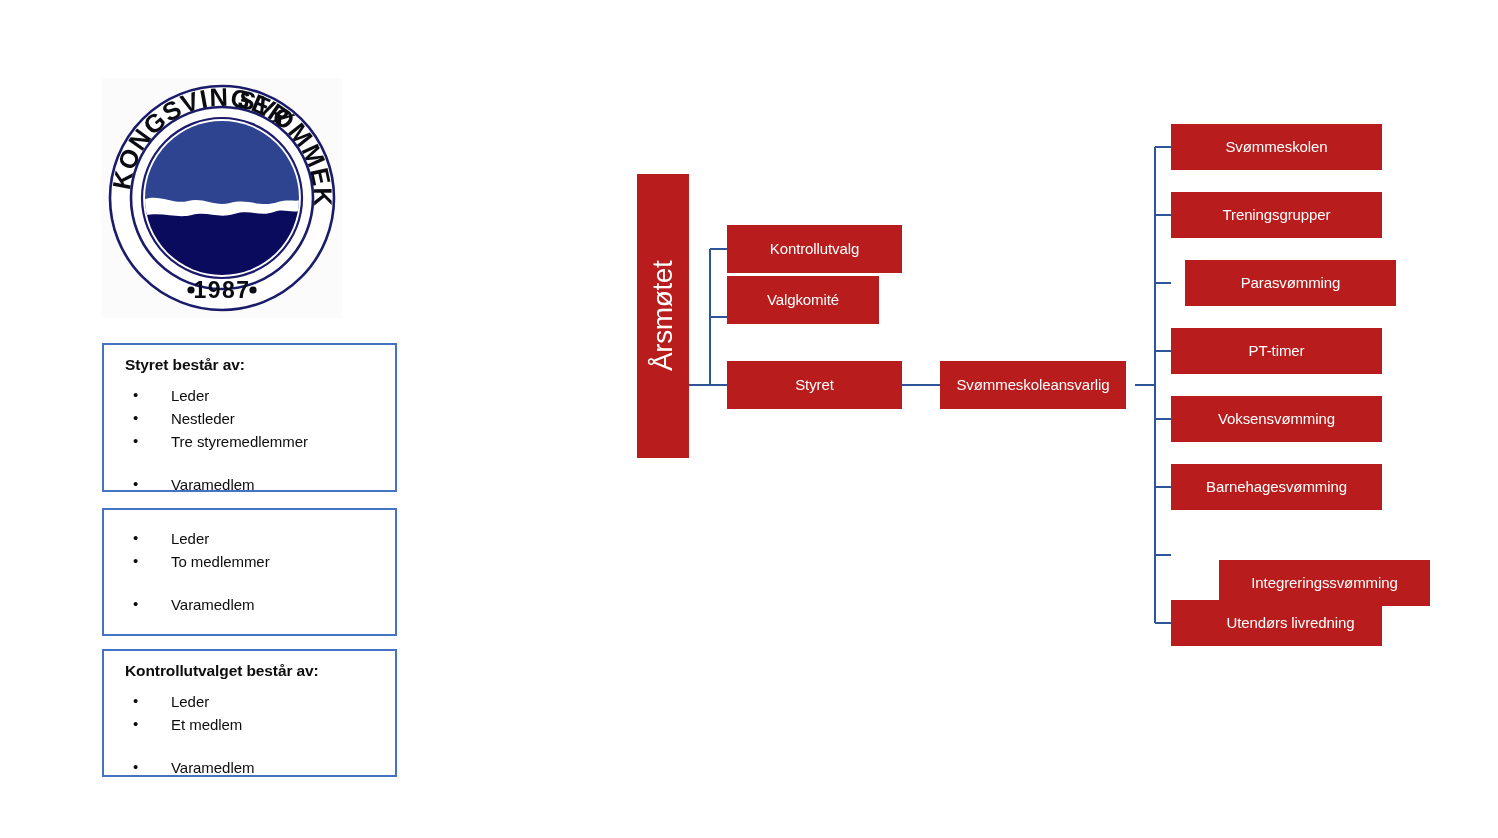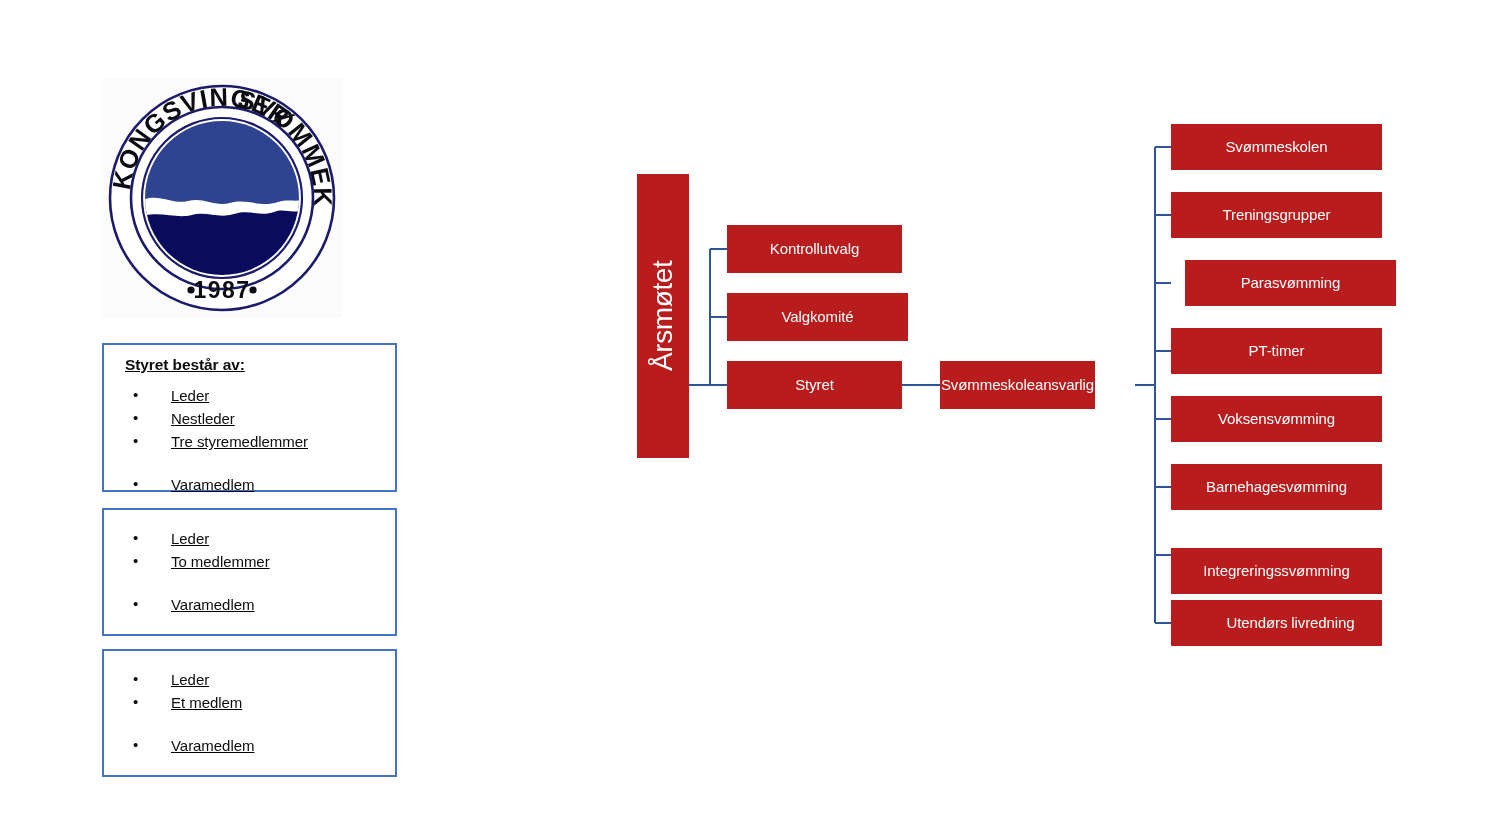--- a/index.html
+++ b/index.html
@@ -28,21 +28,20 @@
   #logo-svg { display:block; width:240px; height:240px; }
 
   
   .info-panel {
     position: absolute;
     left: 102px;
     box-sizing: border-box;
     border: 2px solid #4472C4;
     background: #ffffff;
     padding: 9px 10px 8px 11px;
-    text-decoration: underline;
   }
   #panel-styret        { top: 343px; width: 295px; height: 149px; }
   #panel-valgkomiteen  { top: 508px; width: 295px; height: 128px; }
   #panel-kontrollutv   { top: 649px; width: 295px; height: 128px; }
 
   .panel-title {
     font-size: 15.5px;
     font-weight: bold;
     color: #0d0d0d;
     line-height: 1.42;
@@ -110,35 +109,35 @@
     font-size: 28px;
     letter-spacing: -0.4px;
   }
   #node-arsmotet .vtext {
     transform: rotate(-90deg);
     white-space: nowrap;
   }
 
   
   #node-kontrollutvalg { left: 727px; top: 225px;  width: 175px; height: 48px; justify-content: center; }
-  #node-valgkomite     { left: 727px; top: 293px;  width: 181px; height: 48px; text-align: right; }
+  #node-valgkomite     { left: 727px; top: 276px;  width: 152px; height: 48px; text-align: right; }
   #node-styret         { left: 727px; top: 361px;  width: 175px; height: 48px; }
 
   
-  #node-svommeskoleansvarlig { left: 940px; top: 361px; width: 155px; height: 48px; }
+  #node-svommeskoleansvarlig { left: 940px; top: 361px; width: 186px; height: 48px; }
 
   
   .leaf { left: 1171px; width: 211px; height: 46px; }
   #leaf-0 { top: 124px; }
   #leaf-1 { top: 192px; }
   #leaf-2 { top: 260px; margin-left: 14px; }
   #leaf-3 { top: 328px; }
   #leaf-4 { top: 396px; }
   #leaf-5 { top: 464px; }
-  #leaf-6 { top: 548px; }
+  #leaf-6 { top: 560px; margin-left: 48px; }
   #leaf-7 { top: 600px; padding-left: 28px; }
 </style>
 </head>
 <body>
 
 <div id="logo-block">
   <svg id="logo-svg" viewBox="0 0 240 240">
     <defs>
       <path id="arcTop" d="M 28,120 A 92,92 0 0 1 212,120"></path>
       <path id="arcBottom" d="M 40,120 A 80,80 0 0 0 200,120"></path>
@@ -187,20 +186,21 @@
 <div class="info-panel" id="panel-valgkomiteen">
   <ul class="panel-list">
     <li>Leder</li>
     <li>To medlemmer</li>
     <li class="spacer-row"></li>
     <li>Varamedlem</li>
   </ul>
 </div>
 
 <div class="info-panel" id="panel-kontrollutv">
+  <div class="panel-title">Kontrollutvalget består av:</div>
   <ul class="panel-list">
     <li>Leder</li>
     <li>Et medlem</li>
     <li class="spacer-row"></li>
     <li>Varamedlem</li>
   </ul>
 </div>
 
 <div id="org-chart">
 

